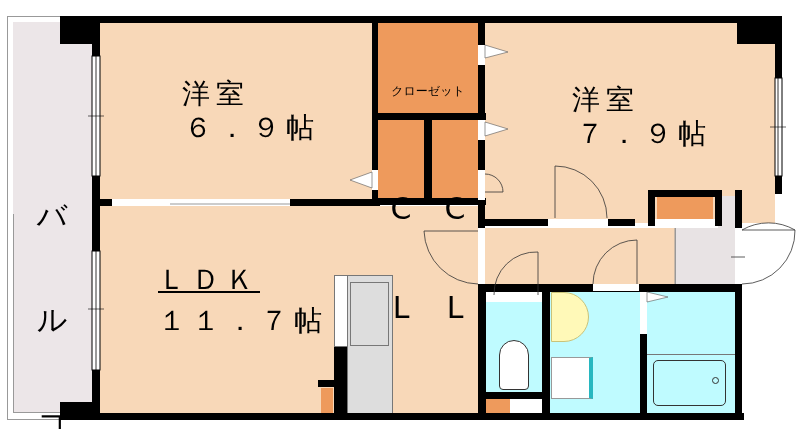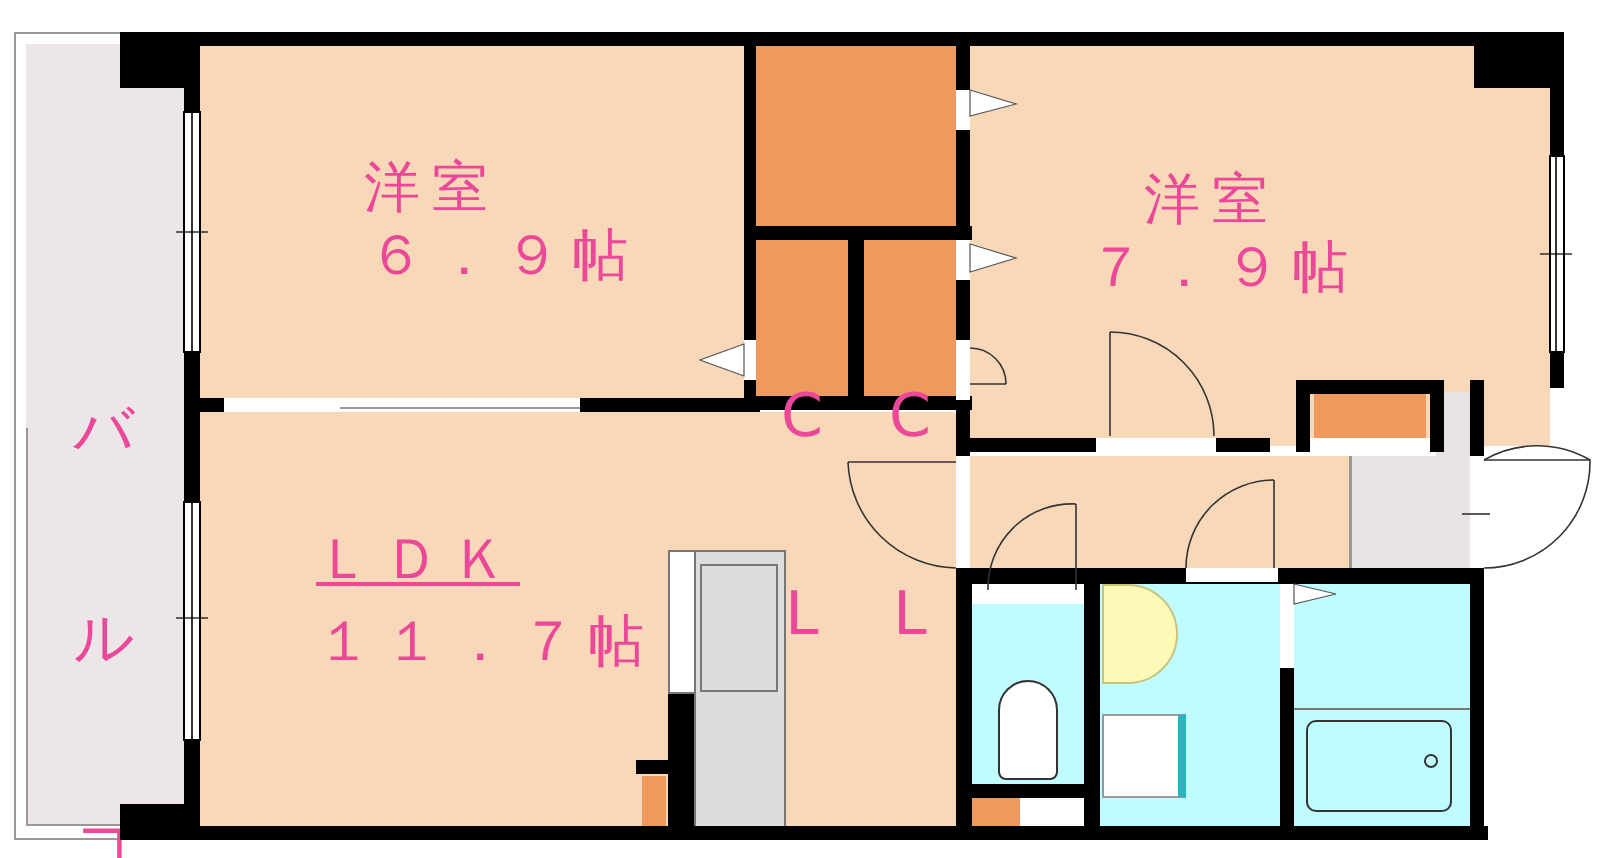--- a/index.html
+++ b/index.html
@@ -1,20 +1,20 @@
 <!DOCTYPE html>
 <html><head>
 <meta charset="utf-8">
 <style>
   html, body { margin: 0; padding: 0; background: #ffffff; }
   body { width: 800px; height: 429px; position: relative; overflow: hidden;
          font-family: "DejaVu Sans", "Liberation Sans", sans-serif; }
   .abs { position: absolute; box-sizing: border-box; }
   .room { position: absolute; }
-  .label { position: absolute; color: #ec4899; white-space: pre; line-height: 1.15; }
+  .label { position: absolute; color: #000000; white-space: pre; line-height: 1.15; }
   .big { font-size: 28px; letter-spacing: 6px; }
   .cl { font-size: 30px; text-align: center; line-height: 1.1; }
   .wic { font-size: 12px; text-align: center; line-height: 1.2; letter-spacing: 0px; }
   .balc { font-size: 30px; line-height: 1.15; text-align: center; width: 36px; }
   svg { position: absolute; left: 0; top: 0; }
 </style>
 </head>
 <body>
 
 <div class="abs" style="left:7px;top:16px;width:60px;height:205px;border:1px solid #999;border-bottom:none;"></div>
@@ -140,26 +140,27 @@
   <polygon points="372,172 350,180 372,188" fill="#fff" stroke="#555" stroke-width="0.6"></polygon>
   <polygon points="647,292 668,297 647,302" fill="#fff" stroke="#555" stroke-width="0.6"></polygon>
 
   <line x1="675" y1="228" x2="675" y2="284" stroke="#999" stroke-width="1"></line>
 </svg>
 
 <div class="label big" style="left:182px;top:78px;">洋室</div>
 <div class="label big" style="left:184px;top:112px;">６．９帖</div>
 
 <div class="label big" style="left:572px;top:84px;">洋室</div>
-<div class="label big" style="left:544px;top:118px;">７．９帖</div>
+<div class="label big" style="left:576px;top:118px;">７．９帖</div>
 
 <div class="label big" style="left:158px;top:264px;text-decoration:underline;">ＬＤＫ</div>
 <div class="label big" style="left:158px;top:295px;margin-top:10px;">１１．７帖</div>
 
 <div class="label wic" style="left:378px;top:55px;width:100px;">
+  <div>クローゼット</div>
 </div>
 
 <div class="label cl" style="left:378px;top:126px;width:46px;">
   <div>C</div>
   <div>L</div>
 </div>
 <div class="label cl" style="left:432px;top:126px;width:46px;">
   <div>C</div>
   <div>L</div>
 </div>

